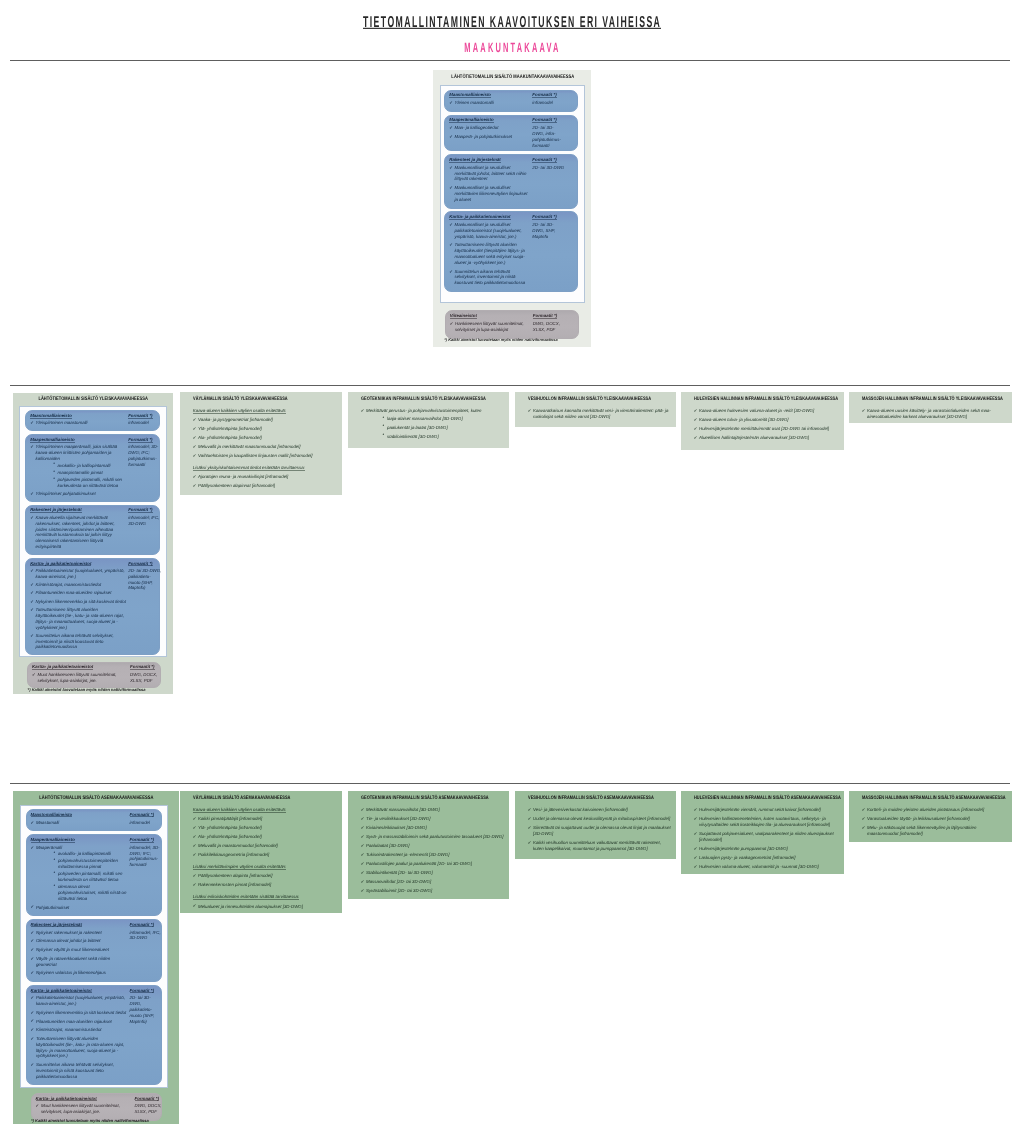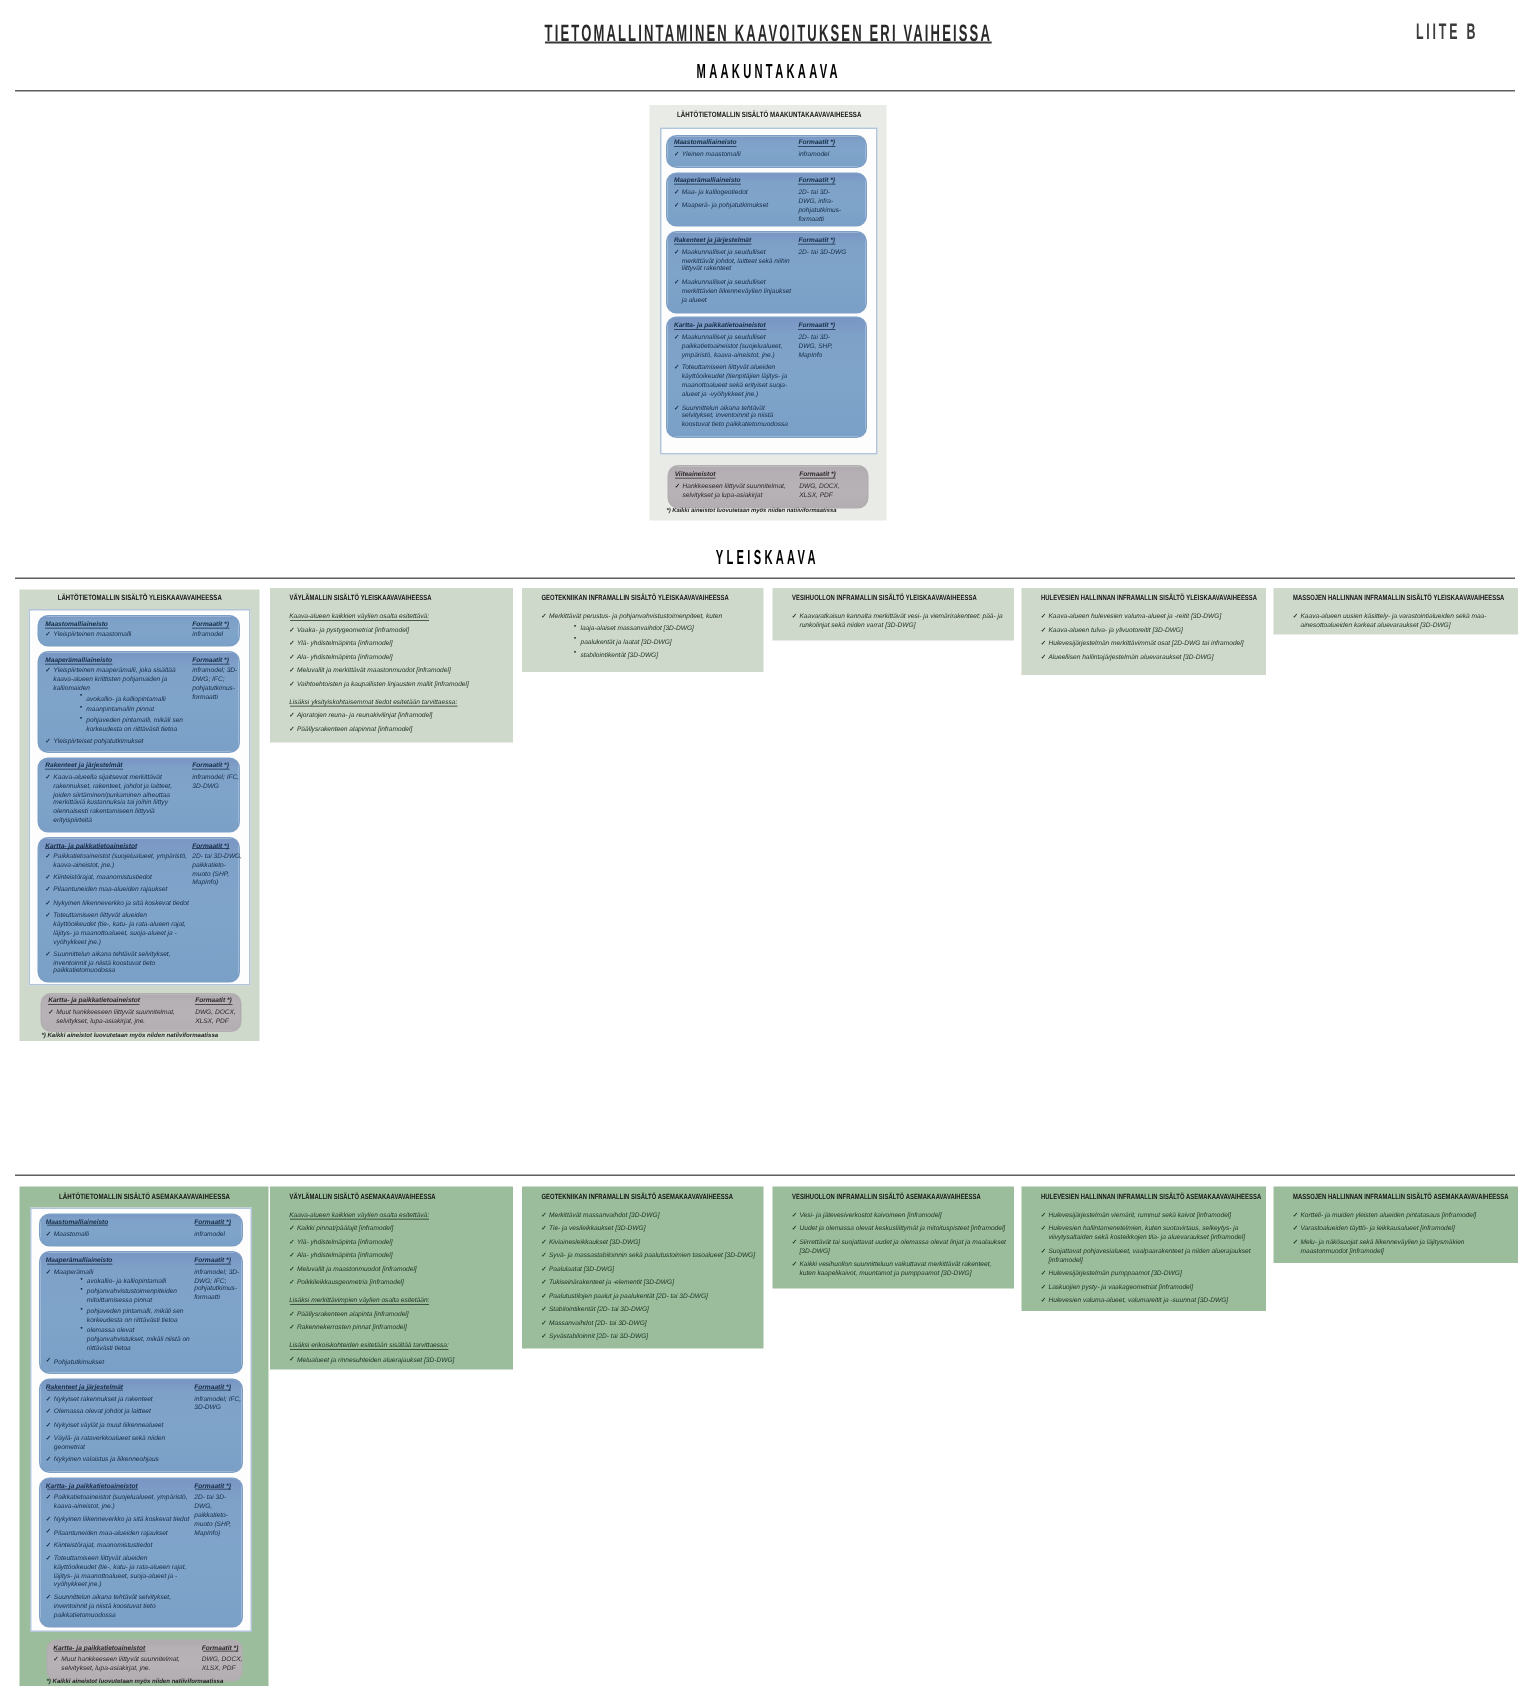--- a/index.html
+++ b/index.html
@@ -15,21 +15,21 @@
                   transform:scaleX(0.55);transform-origin:center;position:relative;
                   line-height:13px;
                   box-shadow:inset 0 -1.3px 0 0 #3a3a3a;}
   .doc-appendix{position:absolute;left:0;top:14.3px;width:1024px;text-align:right;
                 padding-right:39px;box-sizing:border-box;font-size:15px;
                 font-weight:bold;color:#3c3c3c;line-height:1;}
   .doc-appendix span{display:inline-block;letter-spacing:3.4px;white-space:nowrap;
                      transform:scaleX(0.55);transform-origin:right;}
 
   .sec-title{position:absolute;left:0;width:1024px;text-align:center;
-             font-size:13.5px;font-weight:bold;color:#000000;line-height:1;}
+             font-size:13.5px;font-weight:bold;color:#ec4899;line-height:1;}
   .sec-title span{display:inline-block;letter-spacing:4.0px;white-space:nowrap;
                   transform:scaleX(0.55);transform-origin:center;}
 
   .rule{position:absolute;left:10px;width:1000px;height:0;border-top:1.3px solid #5e5e5e;}
 
   .panel{position:absolute;box-sizing:border-box;}
   .ptitle{position:absolute;left:0;width:100%;text-align:center;
           font-weight:bold;color:#121212;line-height:1;}
   .ptitle span{display:inline-block;transform-origin:center;
                white-space:nowrap;letter-spacing:0.05px;}
@@ -66,24 +66,22 @@
 
   .cbody{position:absolute;font-style:italic;color:#1c3022;line-height:1.35;}
   .chead{display:block;}
   .chead>u{text-decoration:none;box-shadow:inset 0 -0.45px 0 0 currentColor;display:inline-block;line-height:1.05;}
 </style>
 </head>
 <body>
 
 <div class="page">
 <div class="doc-title"><span>TIETOMALLINTAMINEN KAAVOITUKSEN ERI VAIHEISSA</span></div>
-<div class="doc-appendix"><span>LIITE B</span></div>
 <div class="sec-title" style="top:41px"><span>MAAKUNTAKAAVA</span></div>
 <div class="rule" style="top:60px"></div>
-<div class="sec-title" style="top:365px"><span>YLEISKAAVA</span></div>
 <div class="rule" style="top:385px"></div>
 <div class="rule" style="top:783px"></div>
 <div class="panel" style="left:433.3px;top:69.9px;width:158.2px;height:277.5px;background:#e9ece6">
  <div class="ptitle" style="top:5.6px;font-size:5.1px"><span style="transform:scaleX(0.8)">LÄHTÖTIETOMALLIN SISÄLTÖ MAAKUNTAKAAVAVAIHEESSA</span></div>
  <div class="inner" style="left:6.5px;top:14.7px;width:145.0px;height:218.5px"></div>
  <div class="stack" style="left:11.0px;top:19.7px;width:134.0px;gap:2.8px">
   <div class="bbox">
           <div class="bcol" style="width:81.0px;flex:0 0 auto;padding:1.8px 2.0px 1.8px 4.0px;font-size:4.4px">
             <span class="bh"><u>Maastomalliaineisto</u></span>
             <span style="display:block;height:2.25px"></span>

